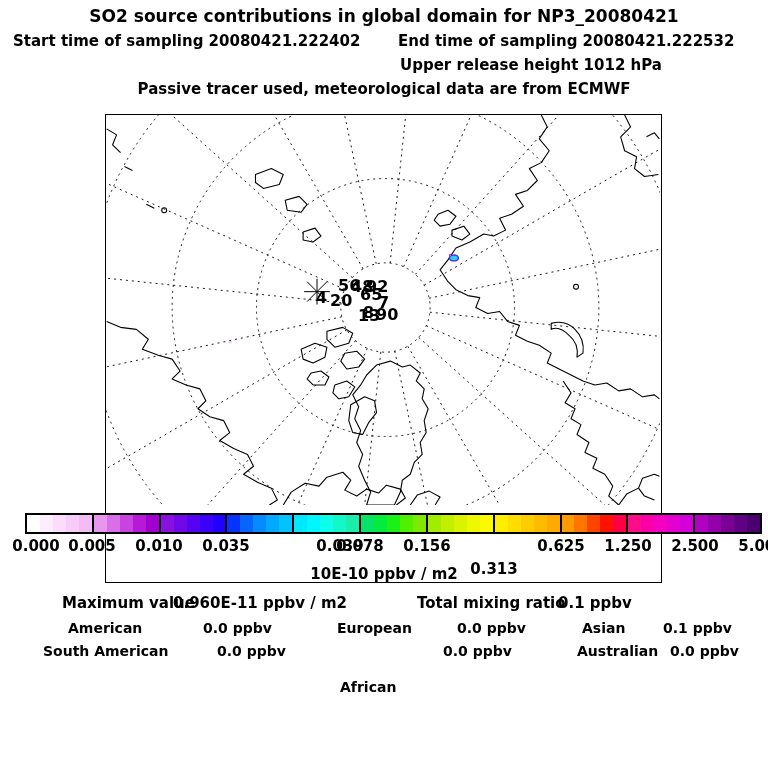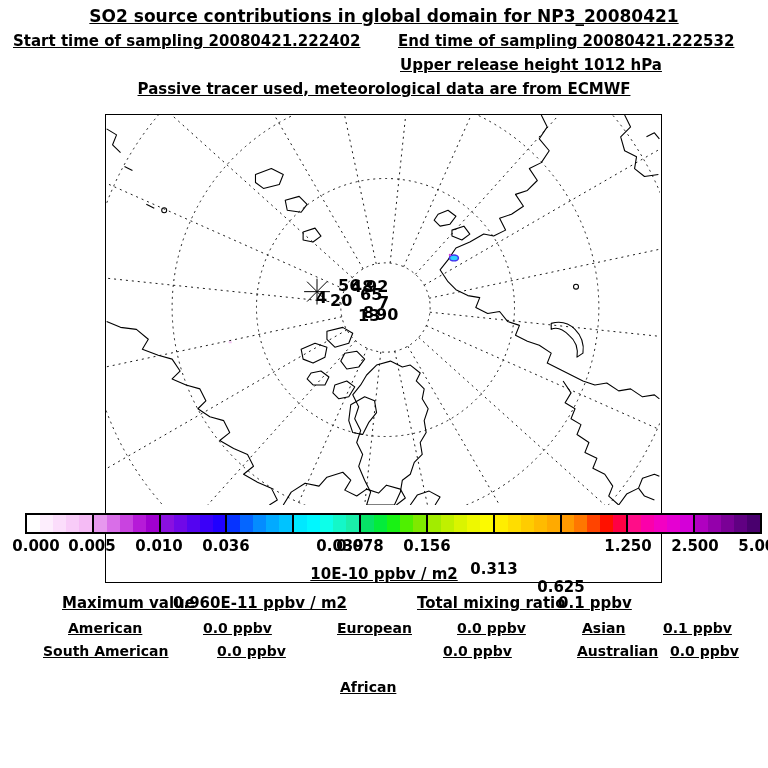--- a/index.html
+++ b/index.html
@@ -1,18 +1,18 @@
 <!DOCTYPE html>
 <html><head>
 <meta charset="utf-8">
 <style>
   html,body{margin:0;padding:0;background:#fff;}
   .canvas{position:relative;width:768px;height:768px;background:#fff;overflow:hidden;
           font-family:"DejaVu Sans","Liberation Sans",sans-serif;color:#000;}
-  .abs{position:absolute;white-space:nowrap;text-decoration:underline;}
+  .abs{position:absolute;white-space:nowrap;}
   .title{font-size:17px;font-weight:700;}
   .hline{font-size:15px;font-weight:700;}
   .centered{left:0;width:768px;text-align:center;}
   
   .map{position:absolute;left:105px;top:114px;width:557px;height:469px;
        border:1.5px solid #000;box-sizing:border-box;background:#fff;}
   .map svg{position:absolute;left:0;top:0;}
   .map-label{position:absolute;font-size:16px;font-weight:700;line-height:1;color:#000;}
   
   .colorbar{position:absolute;left:25px;top:513px;width:737px;height:21px;
@@ -194,26 +194,26 @@
         <div class="cb-sub" style="background: rgb(148, 0, 171);"></div>
         <div class="cb-sub" style="background: rgb(122, 0, 150);"></div>
         <div class="cb-sub" style="background: rgb(96, 0, 130);"></div>
         <div class="cb-sub" style="background: rgb(73, 0, 110);"></div>
       </div>
     </div>
   <div class="cb-ticks" id="cb-ticks">
       <span class="cb-tick" style="left: 36px;">0.000</span>
       <span class="cb-tick" style="left: 92px;">0.005</span>
       <span class="cb-tick" style="left: 159px;">0.010</span>
-      <span class="cb-tick" style="left: 226px;">0.036</span>
+      <span class="cb-tick" style="left: 226px;">0.035</span>
       <span class="cb-tick" style="left: 293px; margin-left: 47px;">0.039</span>
       <span class="cb-tick" style="left: 360px;">0.078</span>
       <span class="cb-tick" style="left: 427px;">0.156</span>
       <span class="cb-tick" style="left: 494px; margin-top: 23px;">0.313</span>
-      <span class="cb-tick" style="left: 561px; margin-top: 41px;">0.625</span>
+      <span class="cb-tick" style="left: 561px;">0.625</span>
       <span class="cb-tick" style="left: 628px;">1.250</span>
       <span class="cb-tick" style="left: 695px;">2.500</span>
       <span class="cb-tick" style="left: 762px;">5.000</span>
     </div>
   <div class="abs unit centered">10E-10 ppbv / m2</div>
 
   <div class="abs stat" style="left:62px;top:594px;">Maximum value</div>
   <div class="abs stat" style="left:173px;top:594px;">0.960E-11 ppbv / m2</div>
   <div class="abs stat" style="left:417px;top:594px;">Total mixing ratio</div>
   <div class="abs stat" style="left:558px;top:594px;">0.1 ppbv</div>

